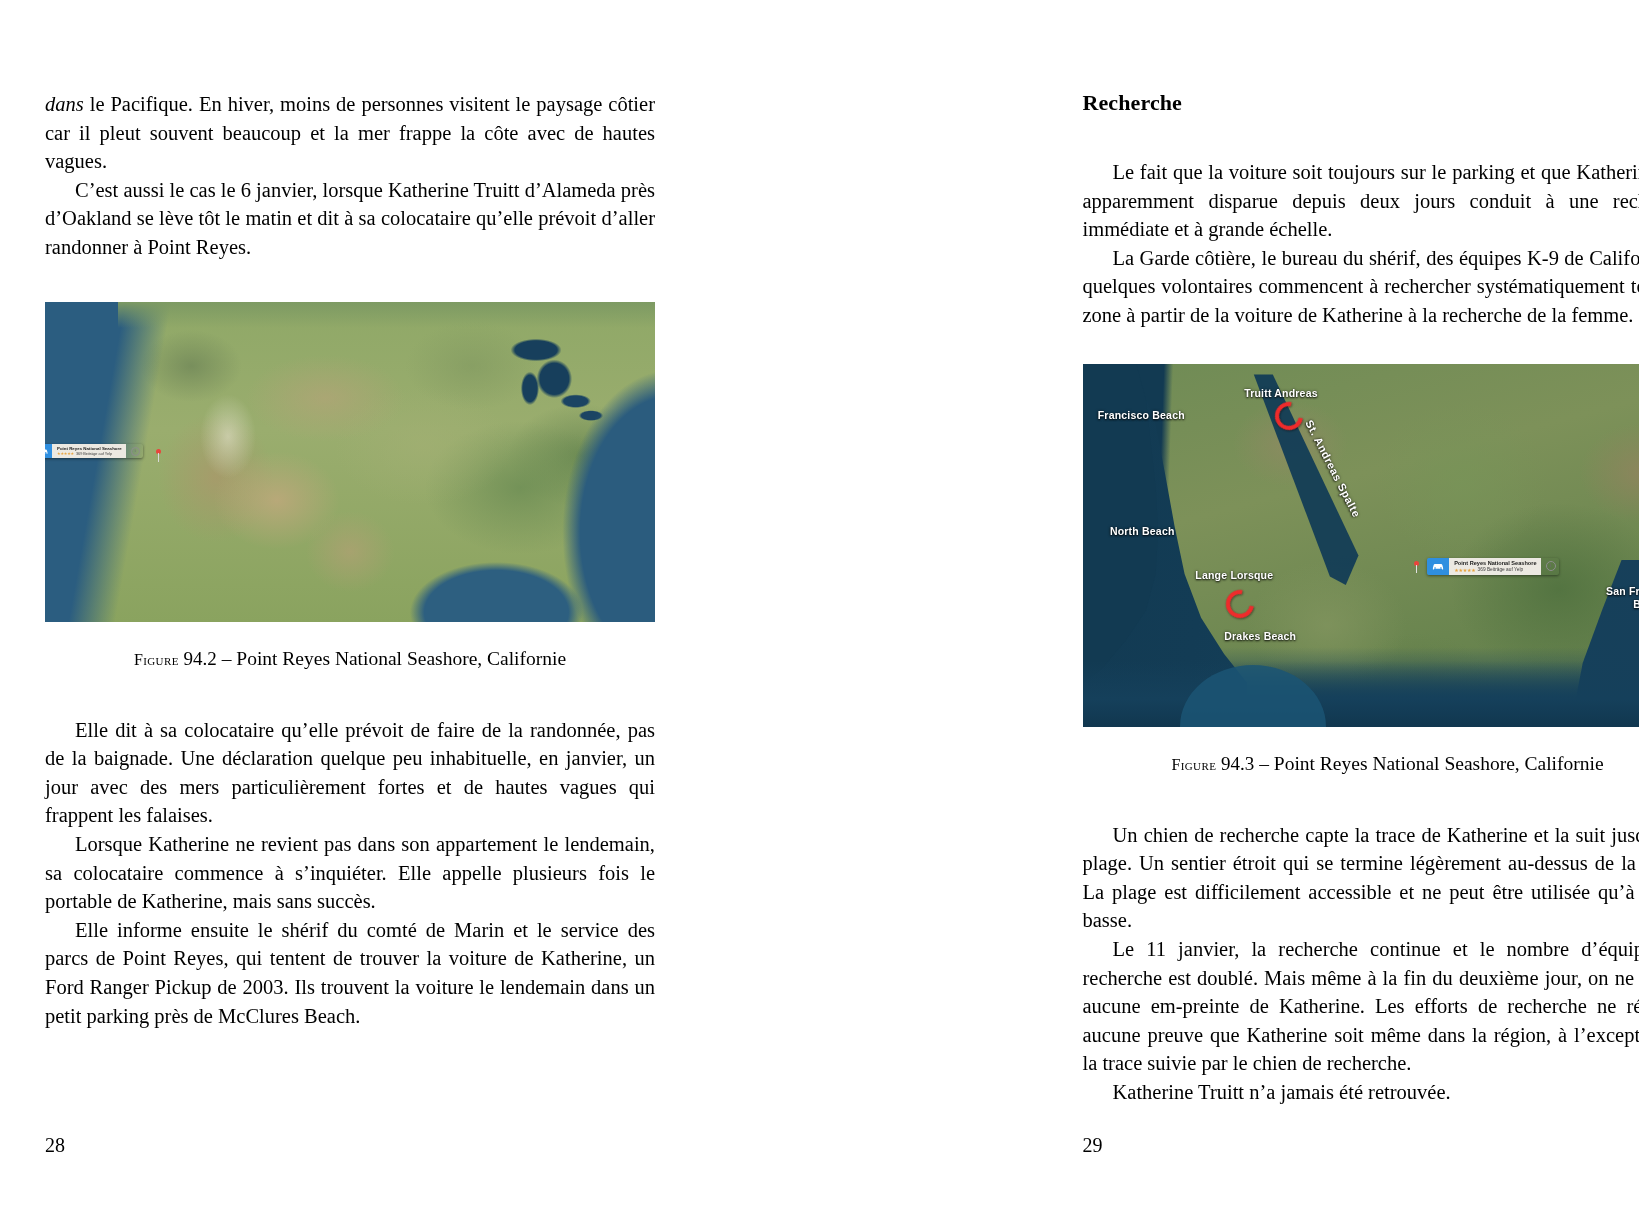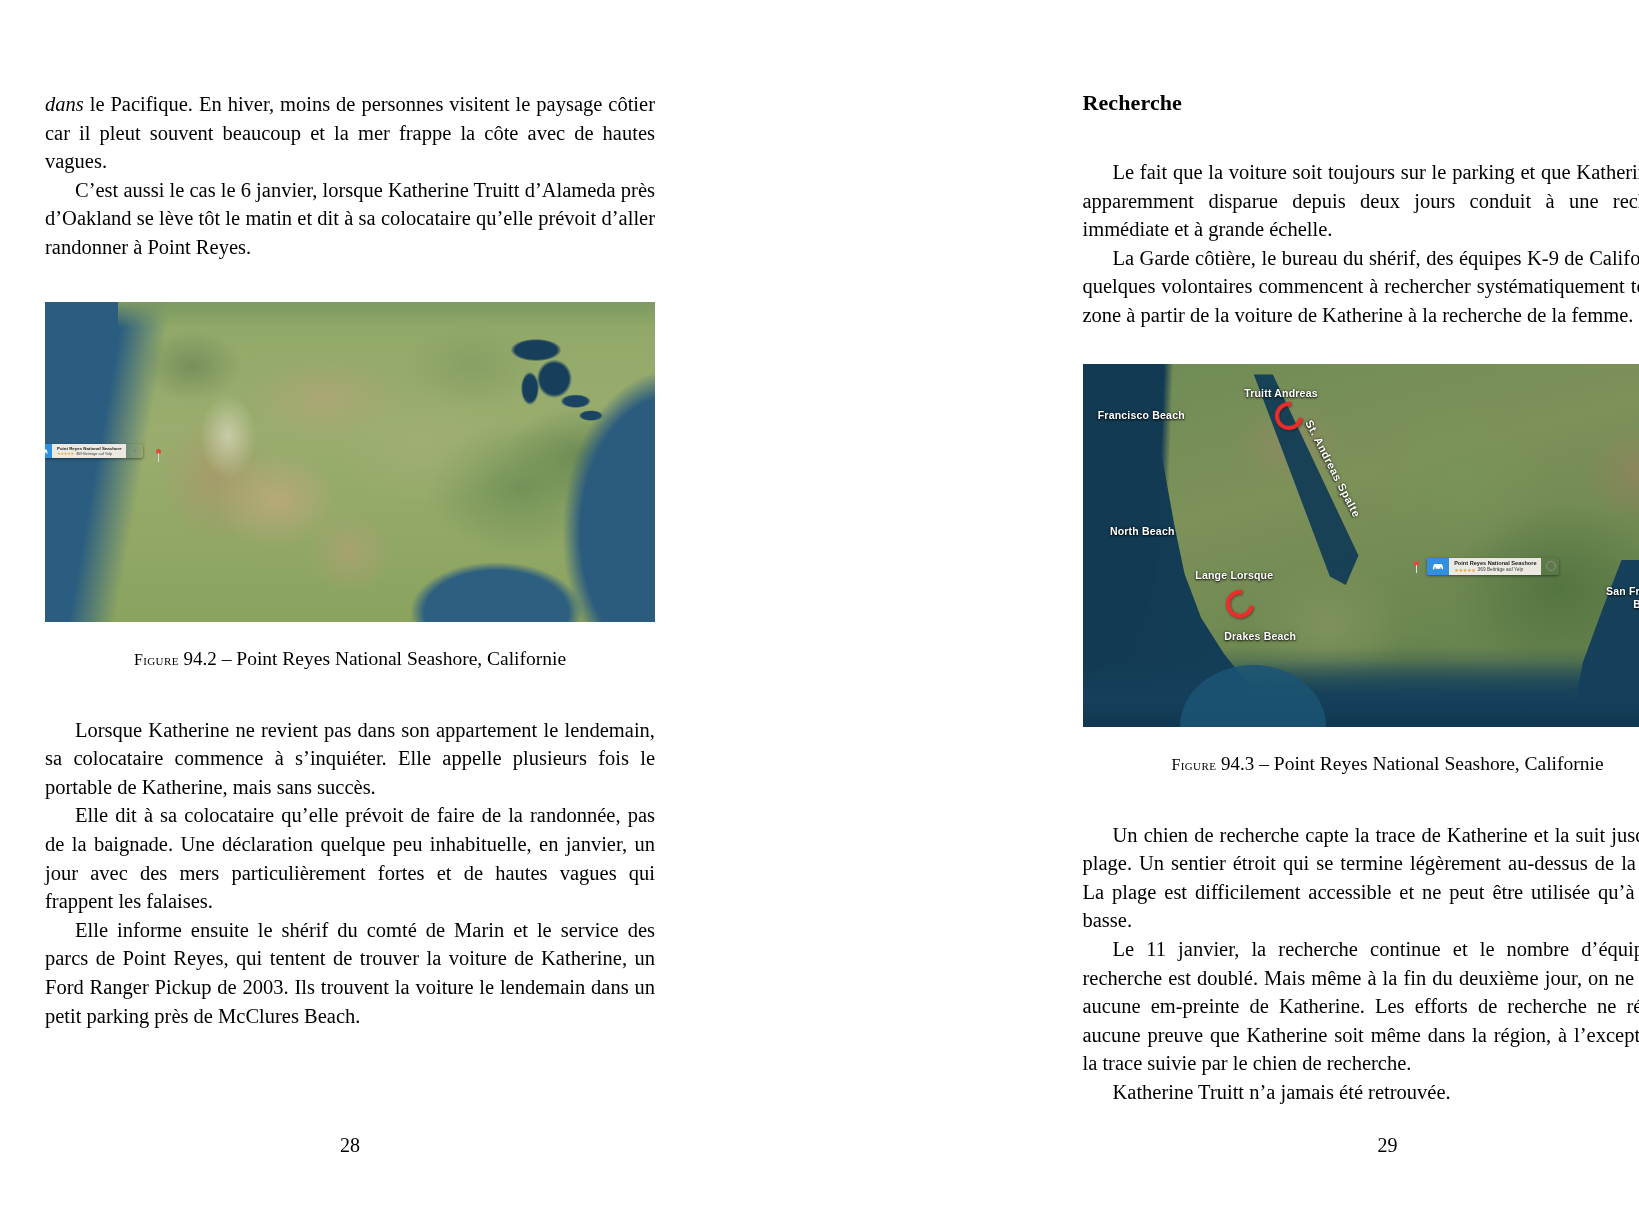--- a/index.html
+++ b/index.html
@@ -75,21 +75,21 @@
     font-size: 16px;
     letter-spacing: 0.4px;
   }
   .osf { font-size: 19px; }
 
   .page-number {
     position: absolute;
     bottom: 72px;
     left: 0;
     right: 0;
-    text-align: center;
+    text-align: left;
     font-size: 20px;
   }
   .page-left .page-number  { left: 45px;  width: 610px; right: auto; }
   .page-right .page-number { left: 263px; width: 610px; right: auto; }
   .spacer-34 { height: 34px; }
   .spacer-40 { height: 40px; }
   .spacer-46 { height: 46px; }
 
   
   .map-usa {
@@ -401,22 +401,22 @@
         <figcaption class="figcaption">
           <span class="smallcaps">Figure</span><span class="osf">&nbsp;</span><span class="osf">94.2</span>
           <span>–</span>
           <span>Point Reyes National Seashore, Californie</span>
         </figcaption>
       </figure>
 
       <div class="spacer-46"></div>
 
       <div class="body-text">
+        <p class="indent">Elle dit à sa colocataire qu’elle prévoit de faire de la randonnée, pas de la baignade. Une déclaration quelque peu inhabituelle, en janvier, un jour avec des mers particulièrement fortes et de hautes vagues qui frappent les falaises.</p>
         <p class="indent">Lorsque Katherine ne revient pas dans son appartement le lendemain, sa colocataire commence à s’inquiéter. Elle appelle plusieurs fois le portable de Katherine, mais sans succès.</p>
-        <p class="indent">Elle dit à sa colocataire qu’elle prévoit de faire de la randonnée, pas de la baignade. Une déclaration quelque peu inhabituelle, en janvier, un jour avec des mers particulièrement fortes et de hautes vagues qui frappent les falaises.</p>
         <p class="indent">Elle informe ensuite le shérif du comté de Marin et le service des parcs de Point Reyes, qui tentent de trouver la voiture de Katherine, un Ford Ranger Pickup de 2003. Ils trouvent la voiture le lendemain dans un petit parking près de McClures Beach.</p>
       </div>
 
     </div>
     <div class="page-number">28</div>
   </div>
 
   <div class="page page-right">
     <div class="page-inner">
 

